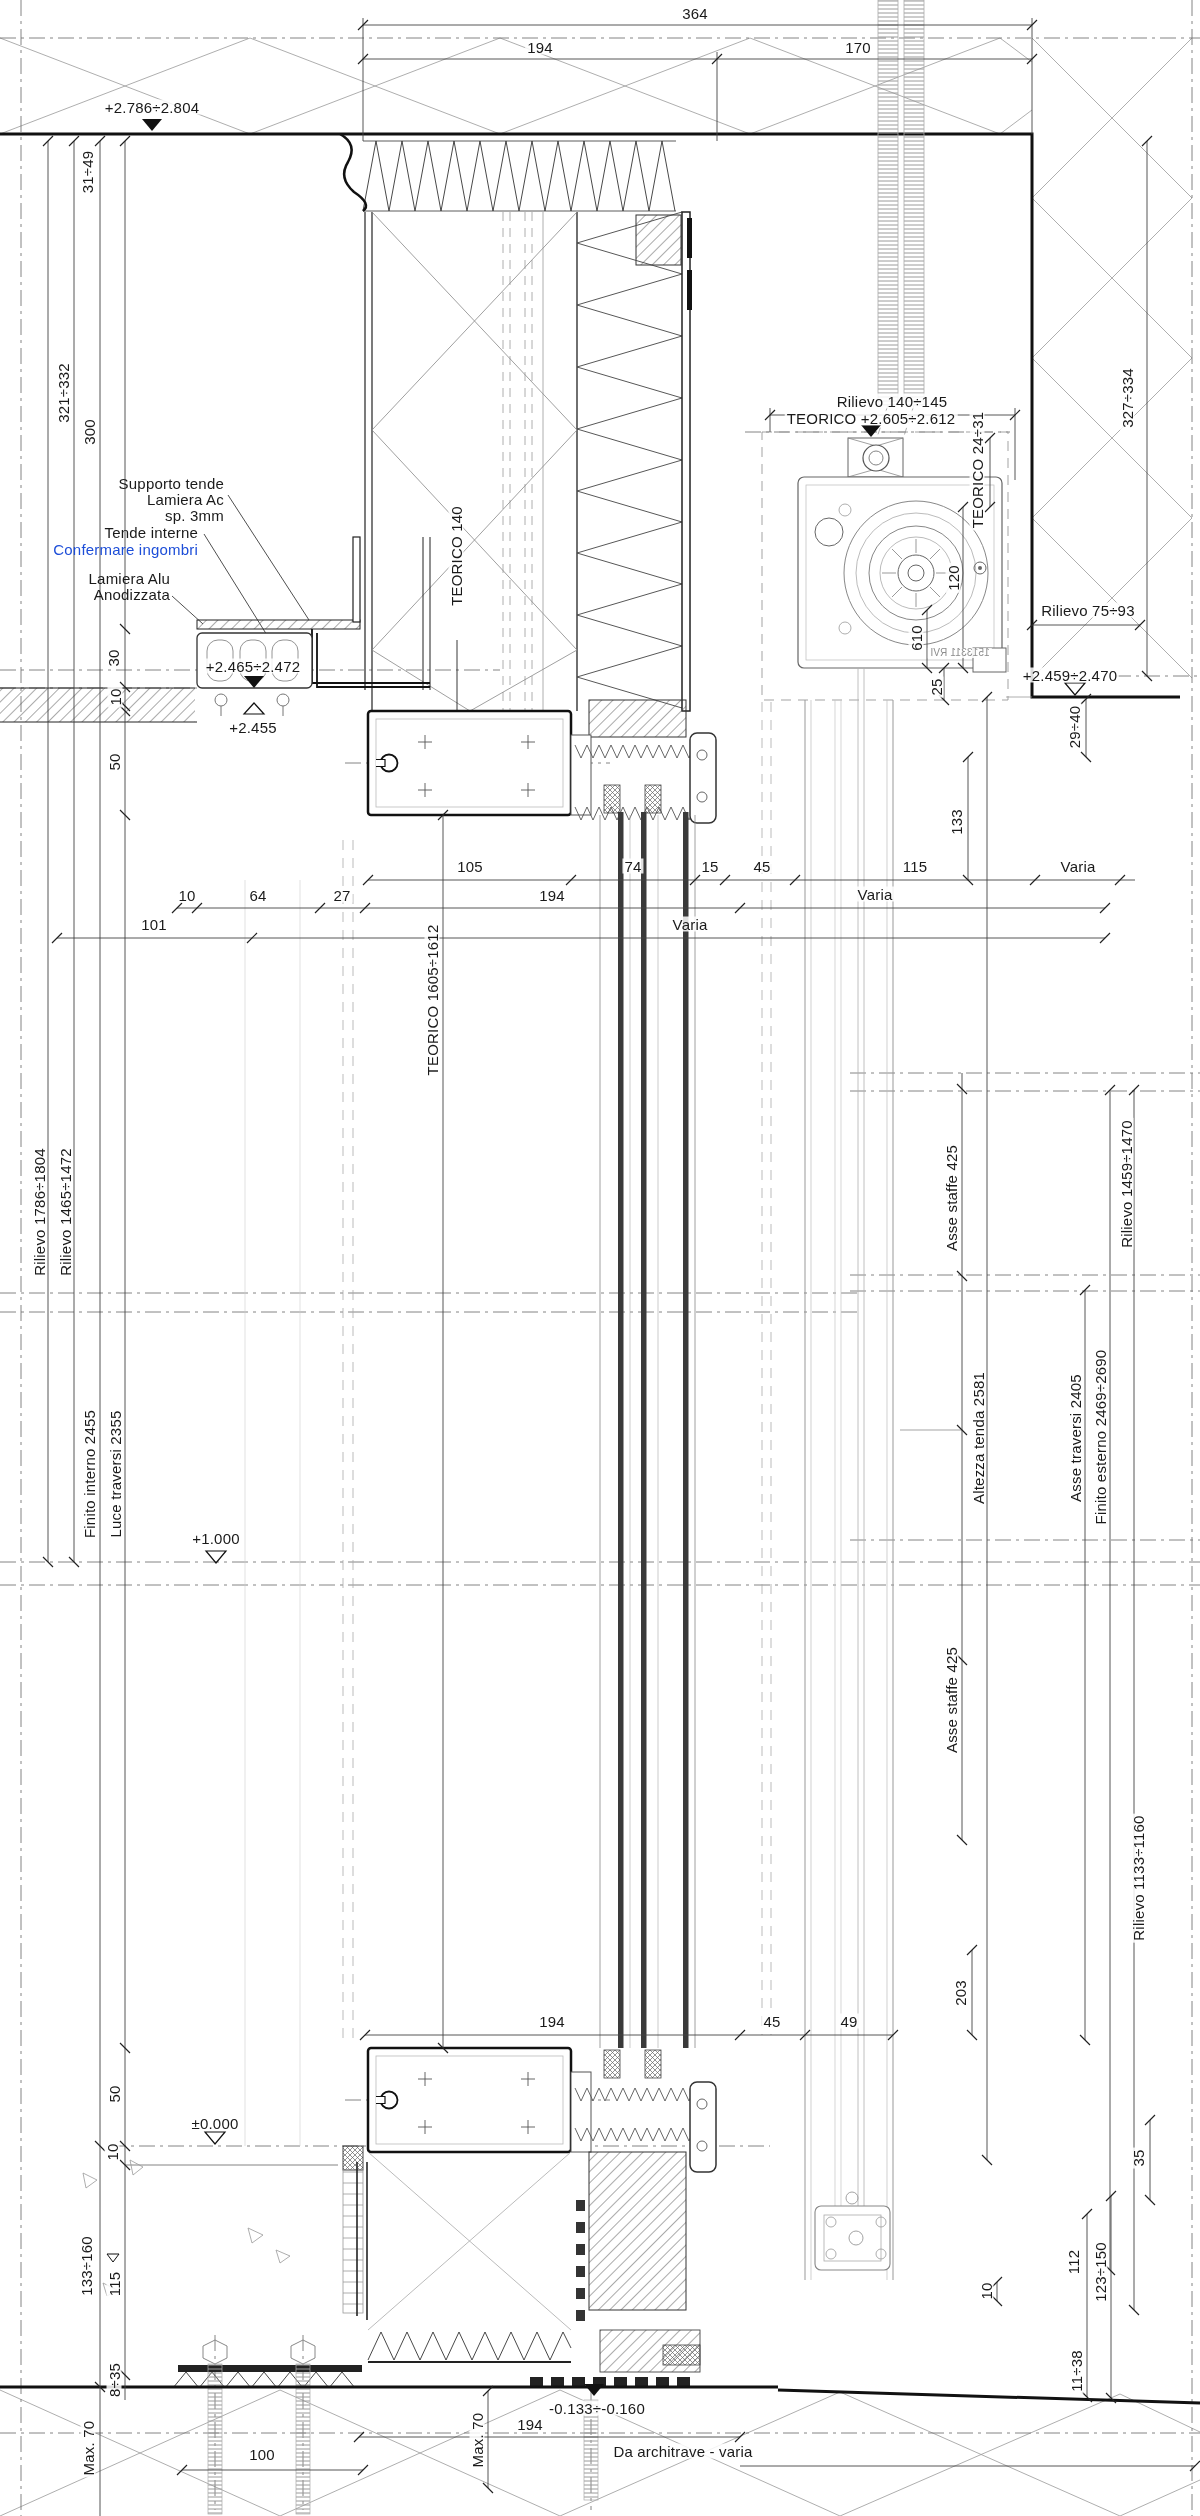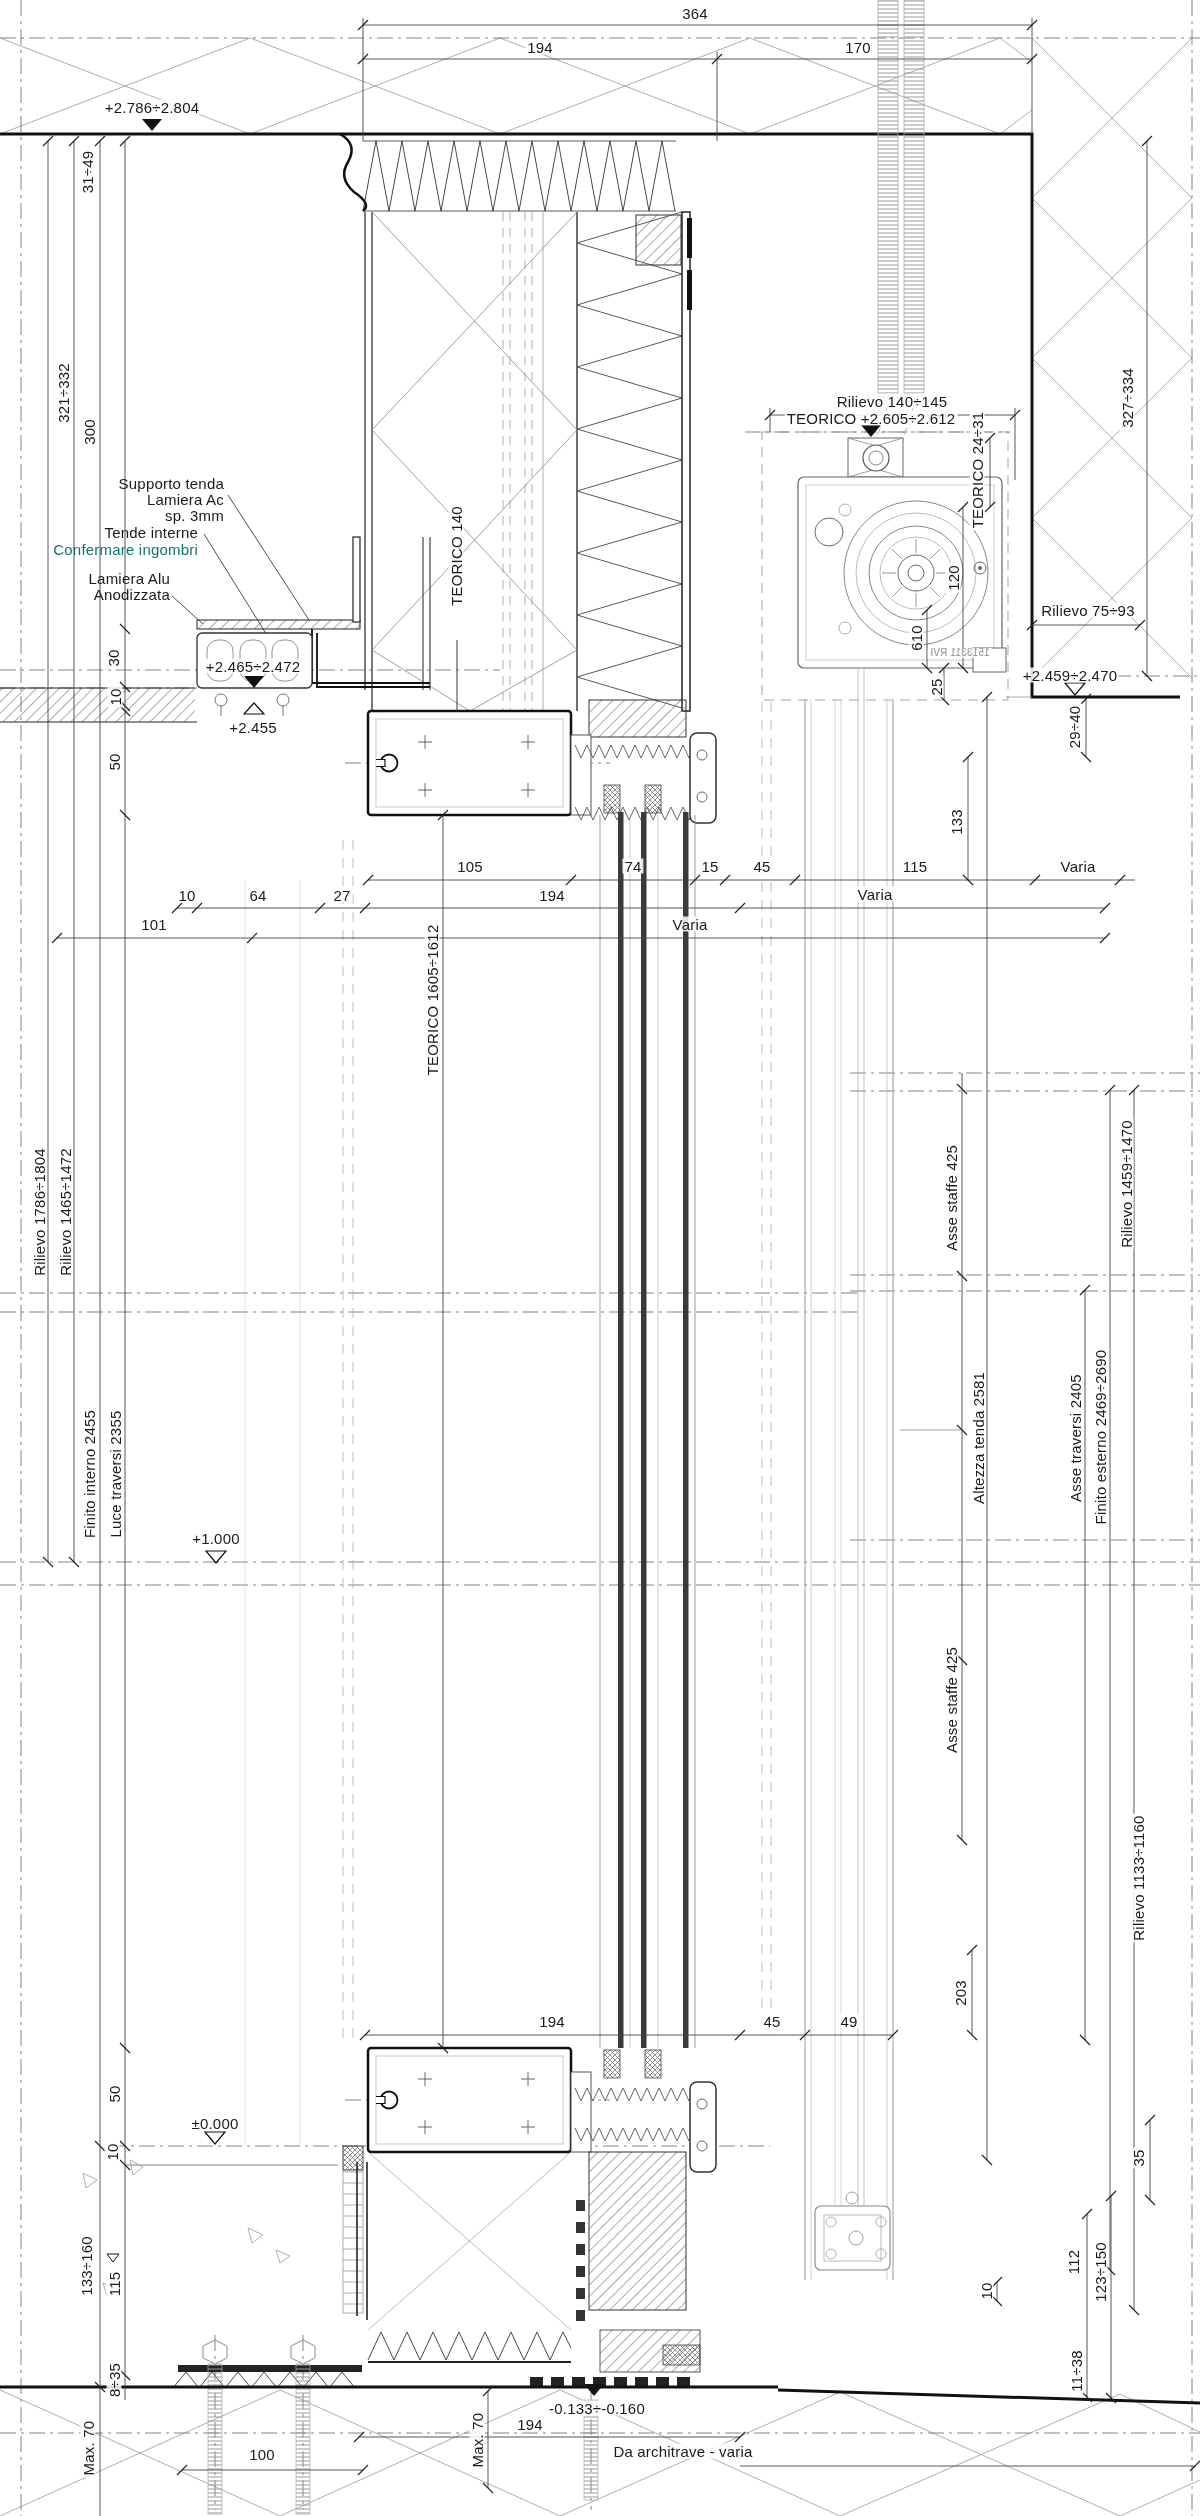--- a/index.html
+++ b/index.html
@@ -372,25 +372,25 @@
 </svg>
 
 <div id="labels">
       <div class="lbl" style="left: 695px; top: 13px;">364</div>
       <div class="lbl" style="left: 540px; top: 47px;">194</div>
       <div class="lbl" style="left: 858px; top: 47px;">170</div>
       <div class="lbl" style="left: 152px; top: 107px;">+2.786÷2.804</div>
       <div class="lbl rot" style="left: 87px; top: 172px;">31÷49</div>
       <div class="lbl rot" style="left: 63px; top: 393px;">321÷332</div>
       <div class="lbl rot" style="left: 89px; top: 432px;">300</div>
-      <div class="lbl ralign" style="left: 226px; top: 483px;">Supporto tenda</div>
+      <div class="lbl ralign" style="left: 226px; top: 483px;">Supporto tende</div>
       <div class="lbl ralign" style="left: 226px; top: 499px;">Lamiera Ac</div>
       <div class="lbl ralign" style="left: 226px; top: 515px;">sp. 3mm</div>
       <div class="lbl ralign" style="left: 200px; top: 532px;">Tende interne</div>
-      <div class="lbl ralign" style="left: 200px; top: 549px; color: #0f766e;">Confermare ingombri</div>
+      <div class="lbl ralign" style="left: 200px; top: 549px; color: #1d4ed8;">Confermare ingombri</div>
       <div class="lbl ralign" style="left: 172px; top: 578px;">Lamiera Alu</div>
       <div class="lbl ralign" style="left: 172px; top: 594px;">Anodizzata</div>
       <div class="lbl rot" style="left: 113px; top: 658px;">30</div>
       <div class="lbl rot" style="left: 115px; top: 697px;">10</div>
       <div class="lbl" style="left: 253px; top: 666px;">+2.465÷2.472</div>
       <div class="lbl" style="left: 253px; top: 727px;">+2.455</div>
       <div class="lbl rot" style="left: 456px; top: 556px;">TEORICO 140</div>
       <div class="lbl" style="left: 892px; top: 401px;">Rilievo 140÷145</div>
       <div class="lbl" style="left: 871px; top: 418px;">TEORICO +2.605÷2.612</div>
       <div class="lbl rot" style="left: 977px; top: 470px;">TEORICO 24÷31</div>

